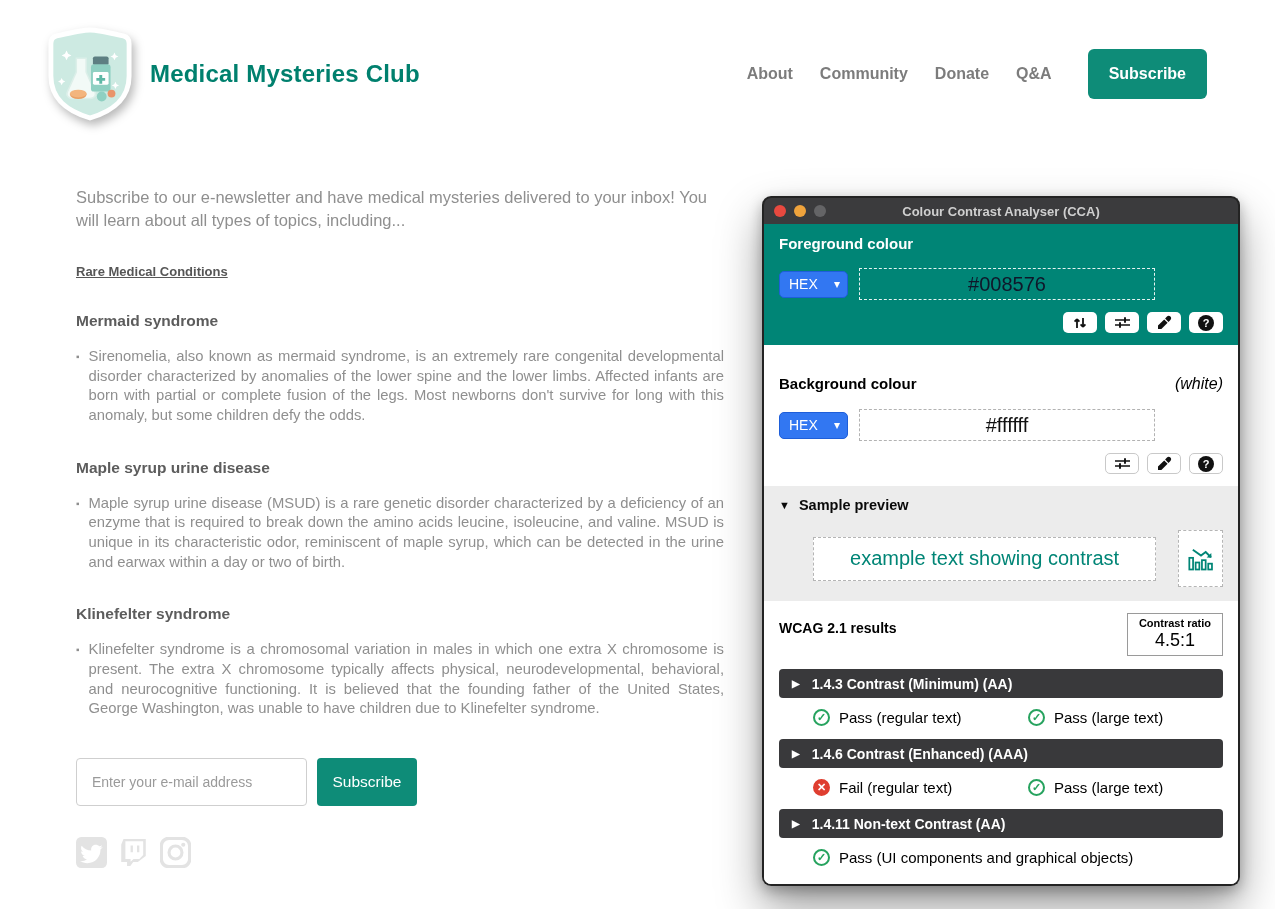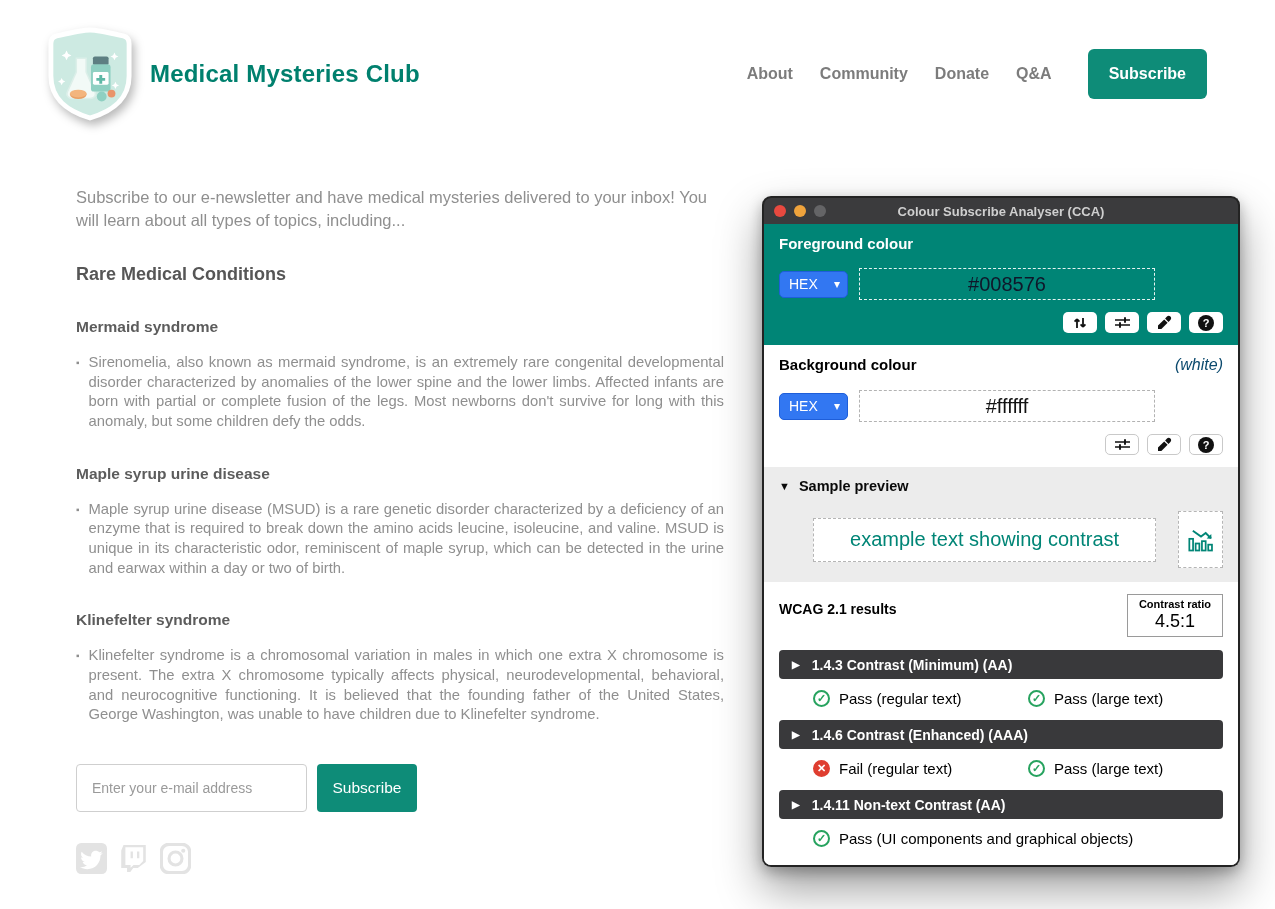--- a/index.html
+++ b/index.html
@@ -22,21 +22,21 @@
   .nav-link{ color:#7c7c7c; font-size:16px; font-weight:bold; cursor:pointer; }
   .nav-subscribe{
     background:#0e8c78; color:#fff; font-size:16px; font-weight:bold;
     padding:16px 21px; border-radius:6px; border:none; cursor:pointer; margin-left:9px;
   }
 
   
   .main{ position:absolute; top:152px; left:76px; width:648px; }
   .page-title{ font-size:40px; font-weight:bold; color:#595959; letter-spacing:.5px; }
   .intro{ margin-top:34px; color:#8f8f8f; font-size:16.5px; line-height:1.42; }
-  .section-title{ margin-top:31px; font-size:18px; font-weight:bold; color:#565656; }
+  .section-title{ margin-top:31px; font-size:13px; font-weight:bold; color:#565656;text-decoration:underline; }
   .condition-title{ margin-top:33px; font-size:15.5px; font-weight:bold; color:#5c5c5c; }
   .condition-desc{
     margin-top:17px; display:flex; gap:9px;
     color:#8f8f8f; font-size:14.8px; line-height:1.33; text-align:justify;
   }
   .bullet{ font-size:10px; line-height:1; padding-top:5px; color:#8f8f8f; }
 
   .email-form{ margin-top:39px; display:flex; }
   .email-input{
     width:231px; height:48px; border:1px solid #cfcfcf; border-radius:4px;
@@ -91,21 +91,21 @@
     width:34px; height:21px; background:#fff; border:none; border-radius:5px;
     display:flex; align-items:center; justify-content:center; cursor:pointer; padding:0;
   }
   .help-dot{
     width:16px; height:16px; border-radius:50%; background:#111; color:#fff;
     font-size:11px; font-weight:bold; display:flex; align-items:center; justify-content:center;
   }
 
   .bg-section{ background:#fff; padding:11px 15px 12px; }
   .bg-section .sec-label{ color:#000; display:flex; align-items:baseline; }
-  .bg-note{ margin-left:auto; font-size:16px; font-weight:normal; font-style:italic; color:#0c4a6e; }
+  .bg-note{ margin-left:auto; font-size:16px; font-weight:normal; font-style:italic; color:#000000;margin-top:19px; }
   .bg-section .hex-input{ border-color:#b2b2b2; color:#111; }
   .bg-section .tool-btn{ border:1px solid #c9c9c9; }
 
   .sample-section{ background:#ececec; padding:11px 15px 14px; }
   .sample-head{ font-size:14.5px; font-weight:bold; color:#0a0a0a; display:flex; align-items:center; gap:9px; }
   .tri{ font-size:11px; }
   .sample-row{ display:flex; align-items:center; margin:17px 0 0 34px; gap:22px; }
   .sample-box{
     width:345px; height:44px; background:#fff; border:1px dashed #b5b5b5;
     display:flex; align-items:center; justify-content:center;
@@ -212,21 +212,21 @@
   </div>
 </main>
 
 <div class="cca">
   <div class="titlebar">
     <div class="lights">
       <span class="light light-close"></span>
       <span class="light light-min"></span>
       <span class="light light-max"></span>
     </div>
-    <span class="window-title">Colour Subscribe Analyser (CCA)</span>
+    <span class="window-title">Colour Contrast Analyser (CCA)</span>
   </div>
 
   <div class="cca-body">
 
     <div class="fg-section">
       <div class="sec-label">Foreground colour</div>
       <div class="color-row">
         <div class="hex-select">
           <span>HEX</span>
           <span class="hex-chevron">▾</span>

